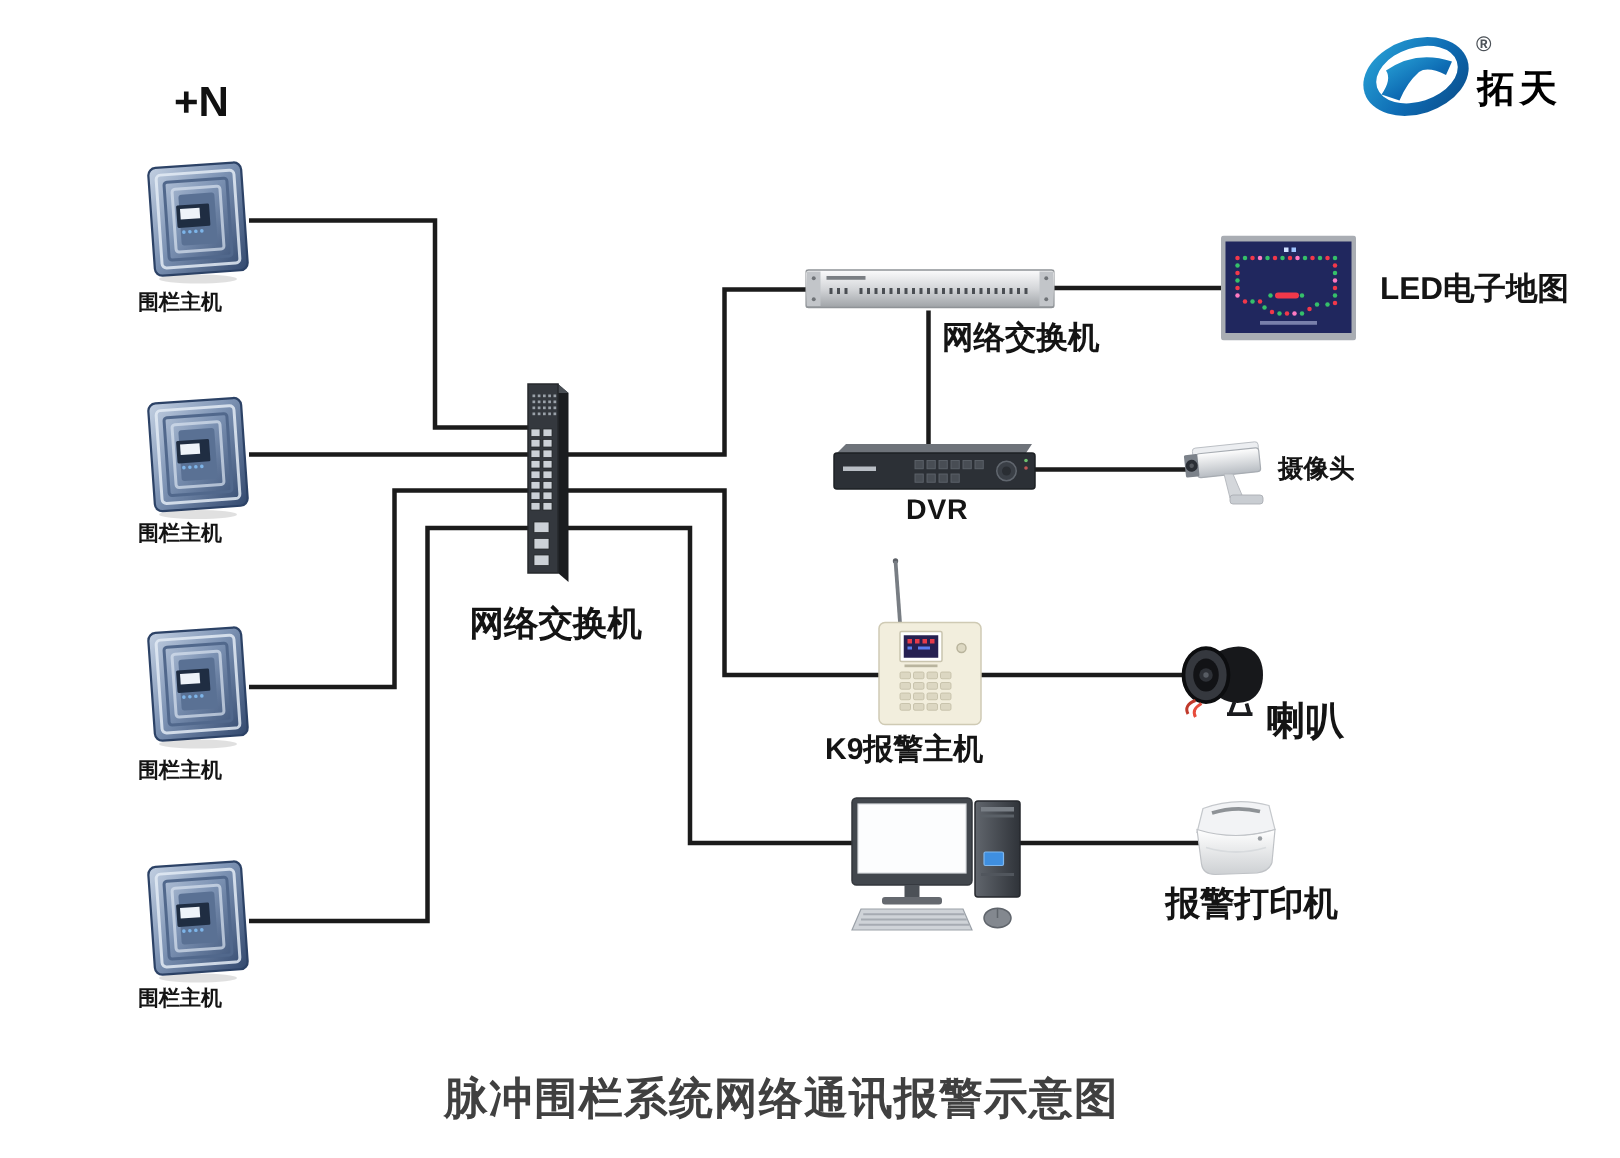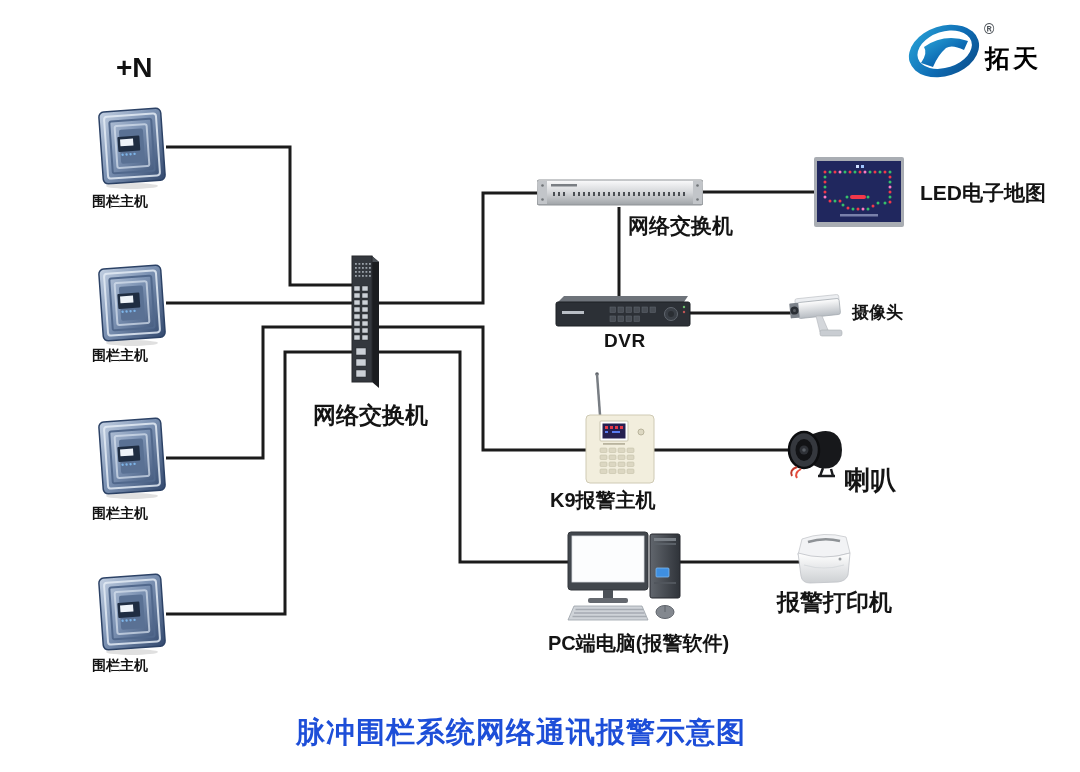--- a/index.html
+++ b/index.html
@@ -4,21 +4,21 @@
 <style>
   html,body{margin:0;padding:0;background:#e9e9e9;}
   #canvas{position:relative;width:1080px;height:772px;background:#ffffff;overflow:hidden;
           font-family:"Liberation Sans","DejaVu Sans",sans-serif;}
   .abs{position:absolute;}
   .label{position:absolute;color:#141414;font-size:14px;font-weight:600;white-space:nowrap;line-height:1.1;}
   .label.small{font-size:20px;}
   #plusN{position:absolute;left:116px;top:52px;font-size:28px;font-weight:700;color:#111;}
   #switch-label{left:313px;top:403px;font-size:23px;}
   #dvr-label{left:604px;top:331px;font-size:19px;font-weight:700;letter-spacing:.5px;text-align:center;}
-  #title{position:absolute;left:296px;top:713px;font-size:29px;font-weight:700;color:#1d4ed8;letter-spacing:1px;white-space:nowrap;}
+  #title{position:absolute;left:296px;top:713px;font-size:29px;font-weight:700;color:#404040;letter-spacing:1px;white-space:nowrap;}
   #reg-mark{position:absolute;left:984px;top:21px;font-size:14px;color:#4c5258;font-weight:700;}
   #brand-text{position:absolute;left:985px;top:42px;font-size:25px;font-weight:700;color:#000000;letter-spacing:3px;}
   svg{display:block;}
 </style>
 </head>
 <body>
 
 <div id="canvas">
 
   <svg class="abs" style="left:0;top:0" width="1080" height="772">
@@ -407,18 +407,17 @@
   <div class="label" style="left:92px;top:348px">围栏主机</div>
   <div class="label" style="left:92px;top:506px">围栏主机</div>
   <div class="label" style="left:92px;top:658px">围栏主机</div>
   <div class="label" id="switch-label">网络交换机</div>
   <div class="label" style="left:628px;top:214px;font-size:21px">网络交换机</div>
   <div class="label" style="left:920px;top:181px;font-size:21px">LED电子地图</div>
   <div class="label" id="dvr-label">DVR</div>
   <div class="label" style="left:852px;top:304px;font-size:17px">摄像头</div>
   <div class="label small" style="left:550px;top:489px">K9报警主机</div>
   <div class="label" style="left:844px;top:466px;font-size:26px">喇叭</div>
-  <div class="label small" style="left:548px;top:632px">PC端电脑(报警软件)</div>
   <div class="label" style="left:777px;top:590px;font-size:23px">报警打印机</div>
 
   <div id="title">脉冲围栏系统网络通讯报警示意图</div>
 
 </div>
 
 </body></html>

